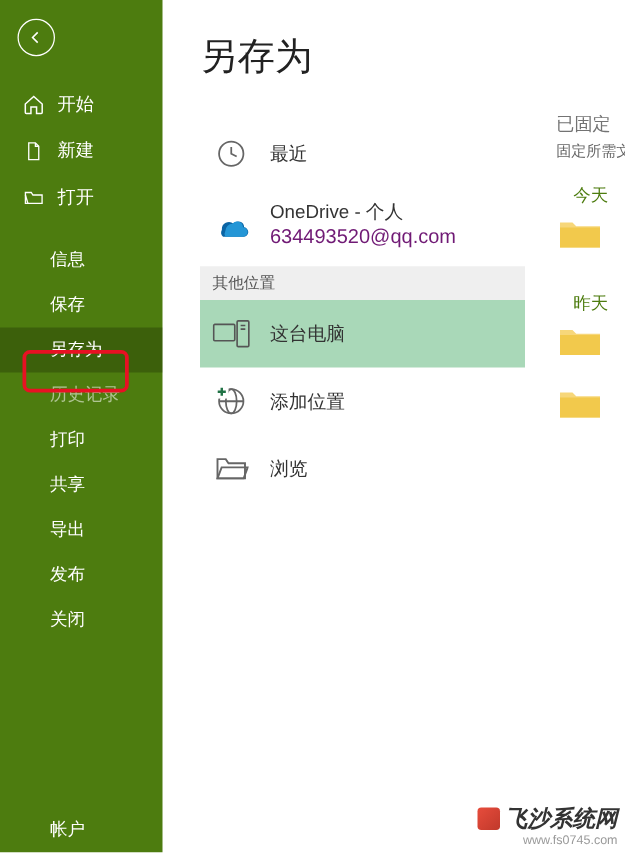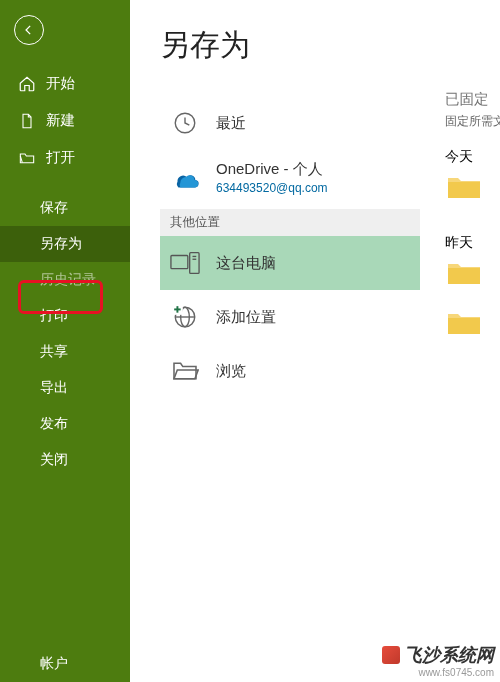--- a/index.html
+++ b/index.html
@@ -21,27 +21,27 @@
 .nav-bottom .nav-item { padding-left: 40px; font-size: 14px; }
 
 .main { position: absolute; left: 130px; top: 0; right: 0; height: 100%; padding: 25px 0 0 30px; }
 .page-title { font-size: 30px; font-weight: 400; color: #222; }
 
 .locations { margin-top: 30px; width: 260px; }
 .loc-row { display: flex; align-items: center; padding: 10px 8px; cursor: pointer; }
 .loc-row .loc-icon { width: 34px; height: 34px; margin-right: 14px; display: flex; align-items: center; justify-content: center; color: #666; }
 .loc-row.selected { background: #a9d8b8; }
 .loc-title { font-size: 15px; color: #333; }
-.loc-sub { font-size: 12px; color: #0369a1; margin-top: 2px; }
+.loc-sub { font-size: 16px; color: #701a75; margin-top: 2px; }
 .loc-header { background: #efefef; font-size: 12.5px; color: #555; padding: 5px 10px; margin-top: 4px; }
 
 .right-col { position: absolute; right: 0; top: 90px; width: 55px; }
 .rc-label { font-size: 14.5px; color: #737373; margin-bottom: 4px; }
 .rc-sub { font-size: 12px; color: #666; margin-bottom: 18px; white-space: nowrap; }
-.rc-section { font-size: 14px; color: #000000; margin-top: 6px; margin-bottom: 8px; }
+.rc-section { font-size: 14px; color: #4d7c0f; margin-top: 6px; margin-bottom: 8px; text-align: center; }
 .folder-icon { width: 34px; height: 26px; margin-bottom: 34px; margin-left: 2px; }
 .folder-icon svg { width: 100%; height: 100%; }
 
 .watermark { position: absolute; right: 6px; bottom: 4px; text-align: right; pointer-events: none; }
 .watermark .wm-top { font-size: 18px; font-weight: 700; color: #333; font-style: italic; display: flex; align-items: center; justify-content: flex-end; gap: 4px; text-align: right; }
 .watermark .wm-sub { font-size: 10px; color: #999; }
 .watermark .wm-logo { width: 18px; height: 18px; background: linear-gradient(135deg,#e74c3c,#c0392b); border-radius: 3px; display: inline-block; }
 </style>
 </head>
 <body>
@@ -77,20 +77,23 @@
             <path d="M2 6h7l2 3h11v10H2z"></path>
             <path d="M2 9l3 10"></path>
           </svg>
       </span>
       <span>打开</span>
     </div>
   </div>
 
   <div class="nav-sub">
     <div class="nav-item">
+        <span>信息</span>
+      </div>
+    <div class="nav-item">
         <span>保存</span>
       </div>
     <div class="nav-item selected">
         <span>另存为</span>
       </div>
     <div class="nav-item disabled">
         <span>历史记录</span>
       </div>
     <div class="nav-item">
         <span>打印</span>

